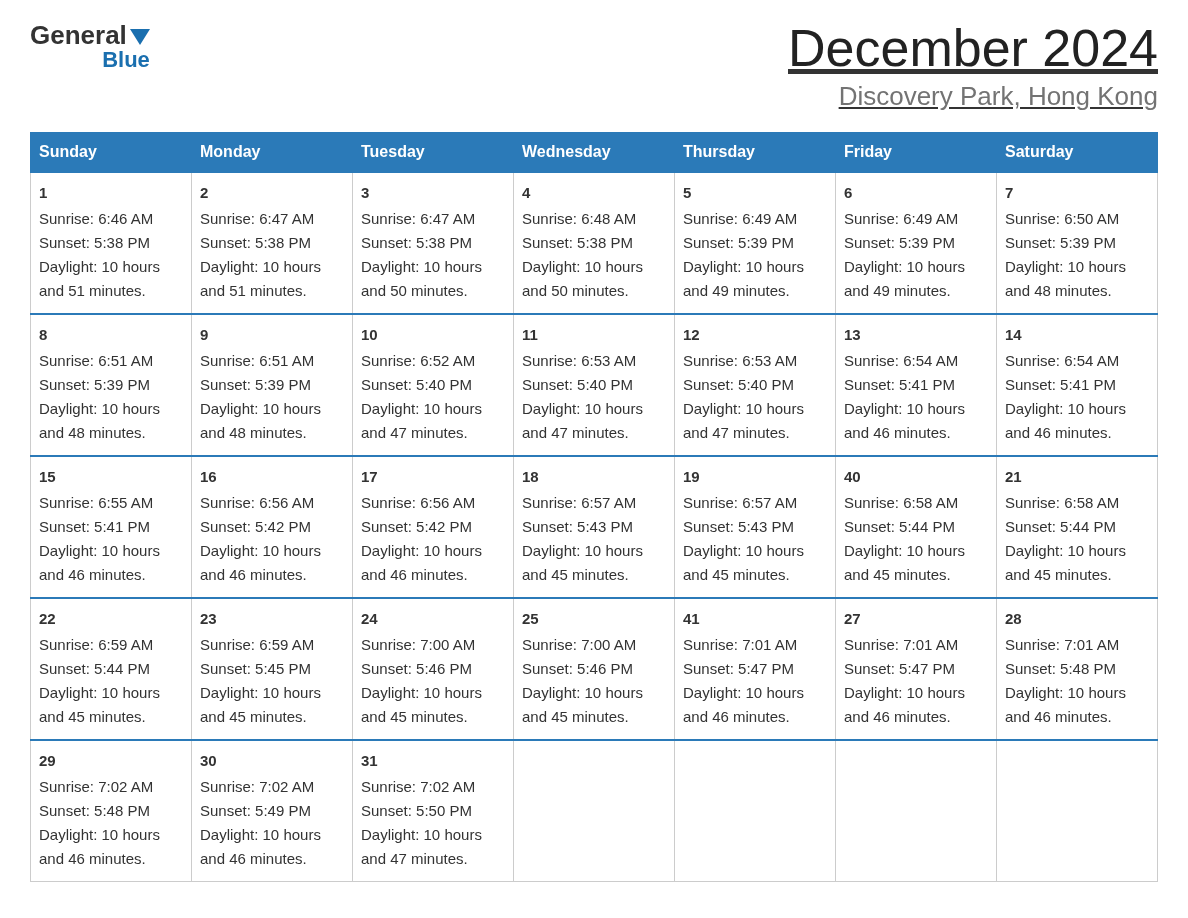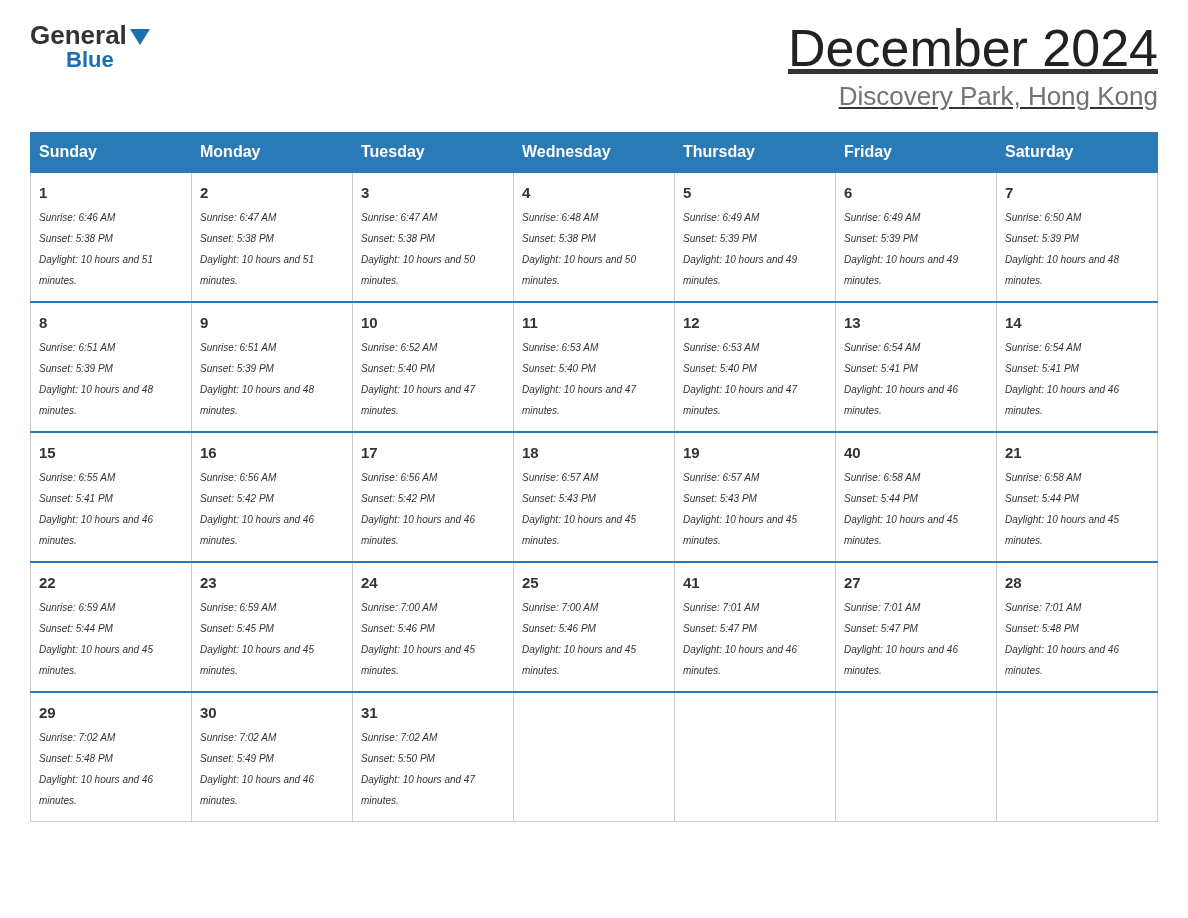--- a/index.html
+++ b/index.html
@@ -11,21 +11,21 @@
     }
     .header {
       display: flex;
       justify-content: space-between;
       align-items: flex-start;
       margin-bottom: 20px;
     }
     .logo {
       display: flex;
       flex-direction: column;
-      align-items: center;
+      align-items: flex-end;
     }
     .logo-text {
       font-size: 26px;
       font-weight: bold;
       color: #333;
       display: flex;
       align-items: center;
     }
     .logo-general { color: #333; }
     .logo-triangle {
@@ -81,23 +81,22 @@
       line-height: 1.55;
       width: 14.28%;
     }
     .day-number {
       font-size: 15px;
       font-weight: bold;
       display: block;
       margin-bottom: 3px;
     }
     .day-info {
-      font-size: 10px;
+      font-size: 15px;
       color: #333;
-      font-style: italic;
     }
     tbody tr td:empty {
       border-top: 2px solid #2b7ab8;
     }
   </style>
 </head>
 <body>
 
 <div class="header">
   <div class="logo">

